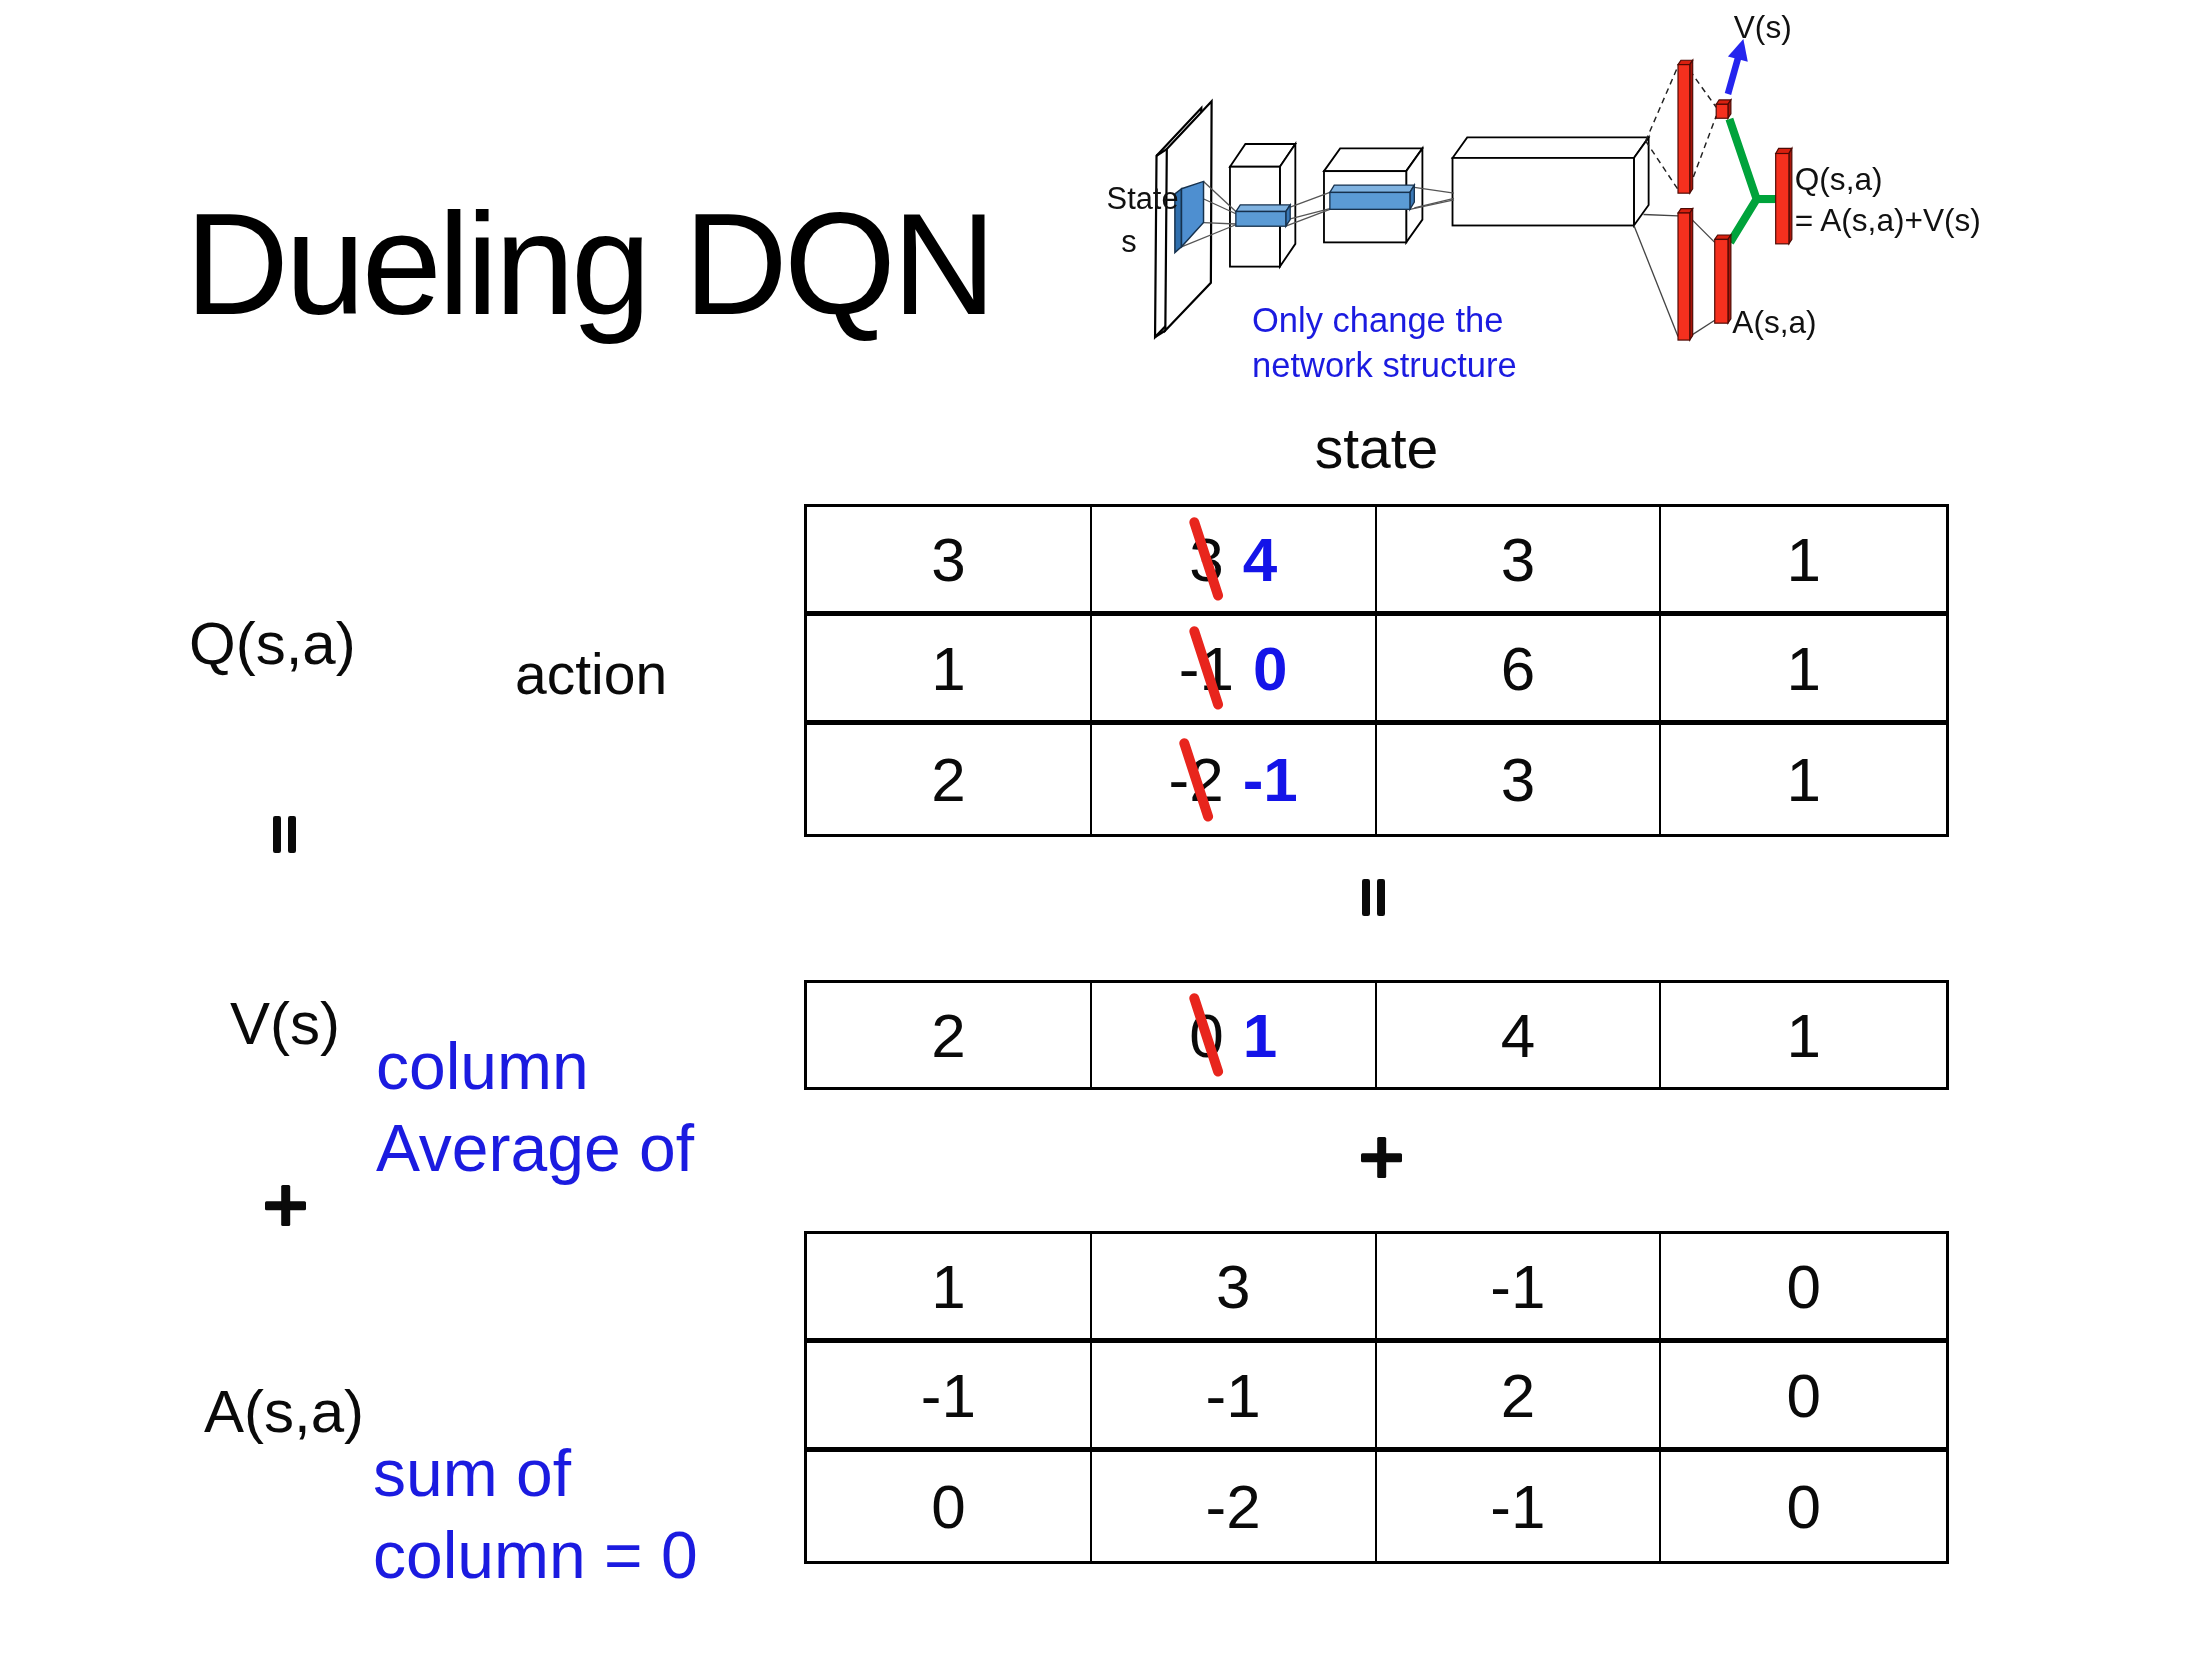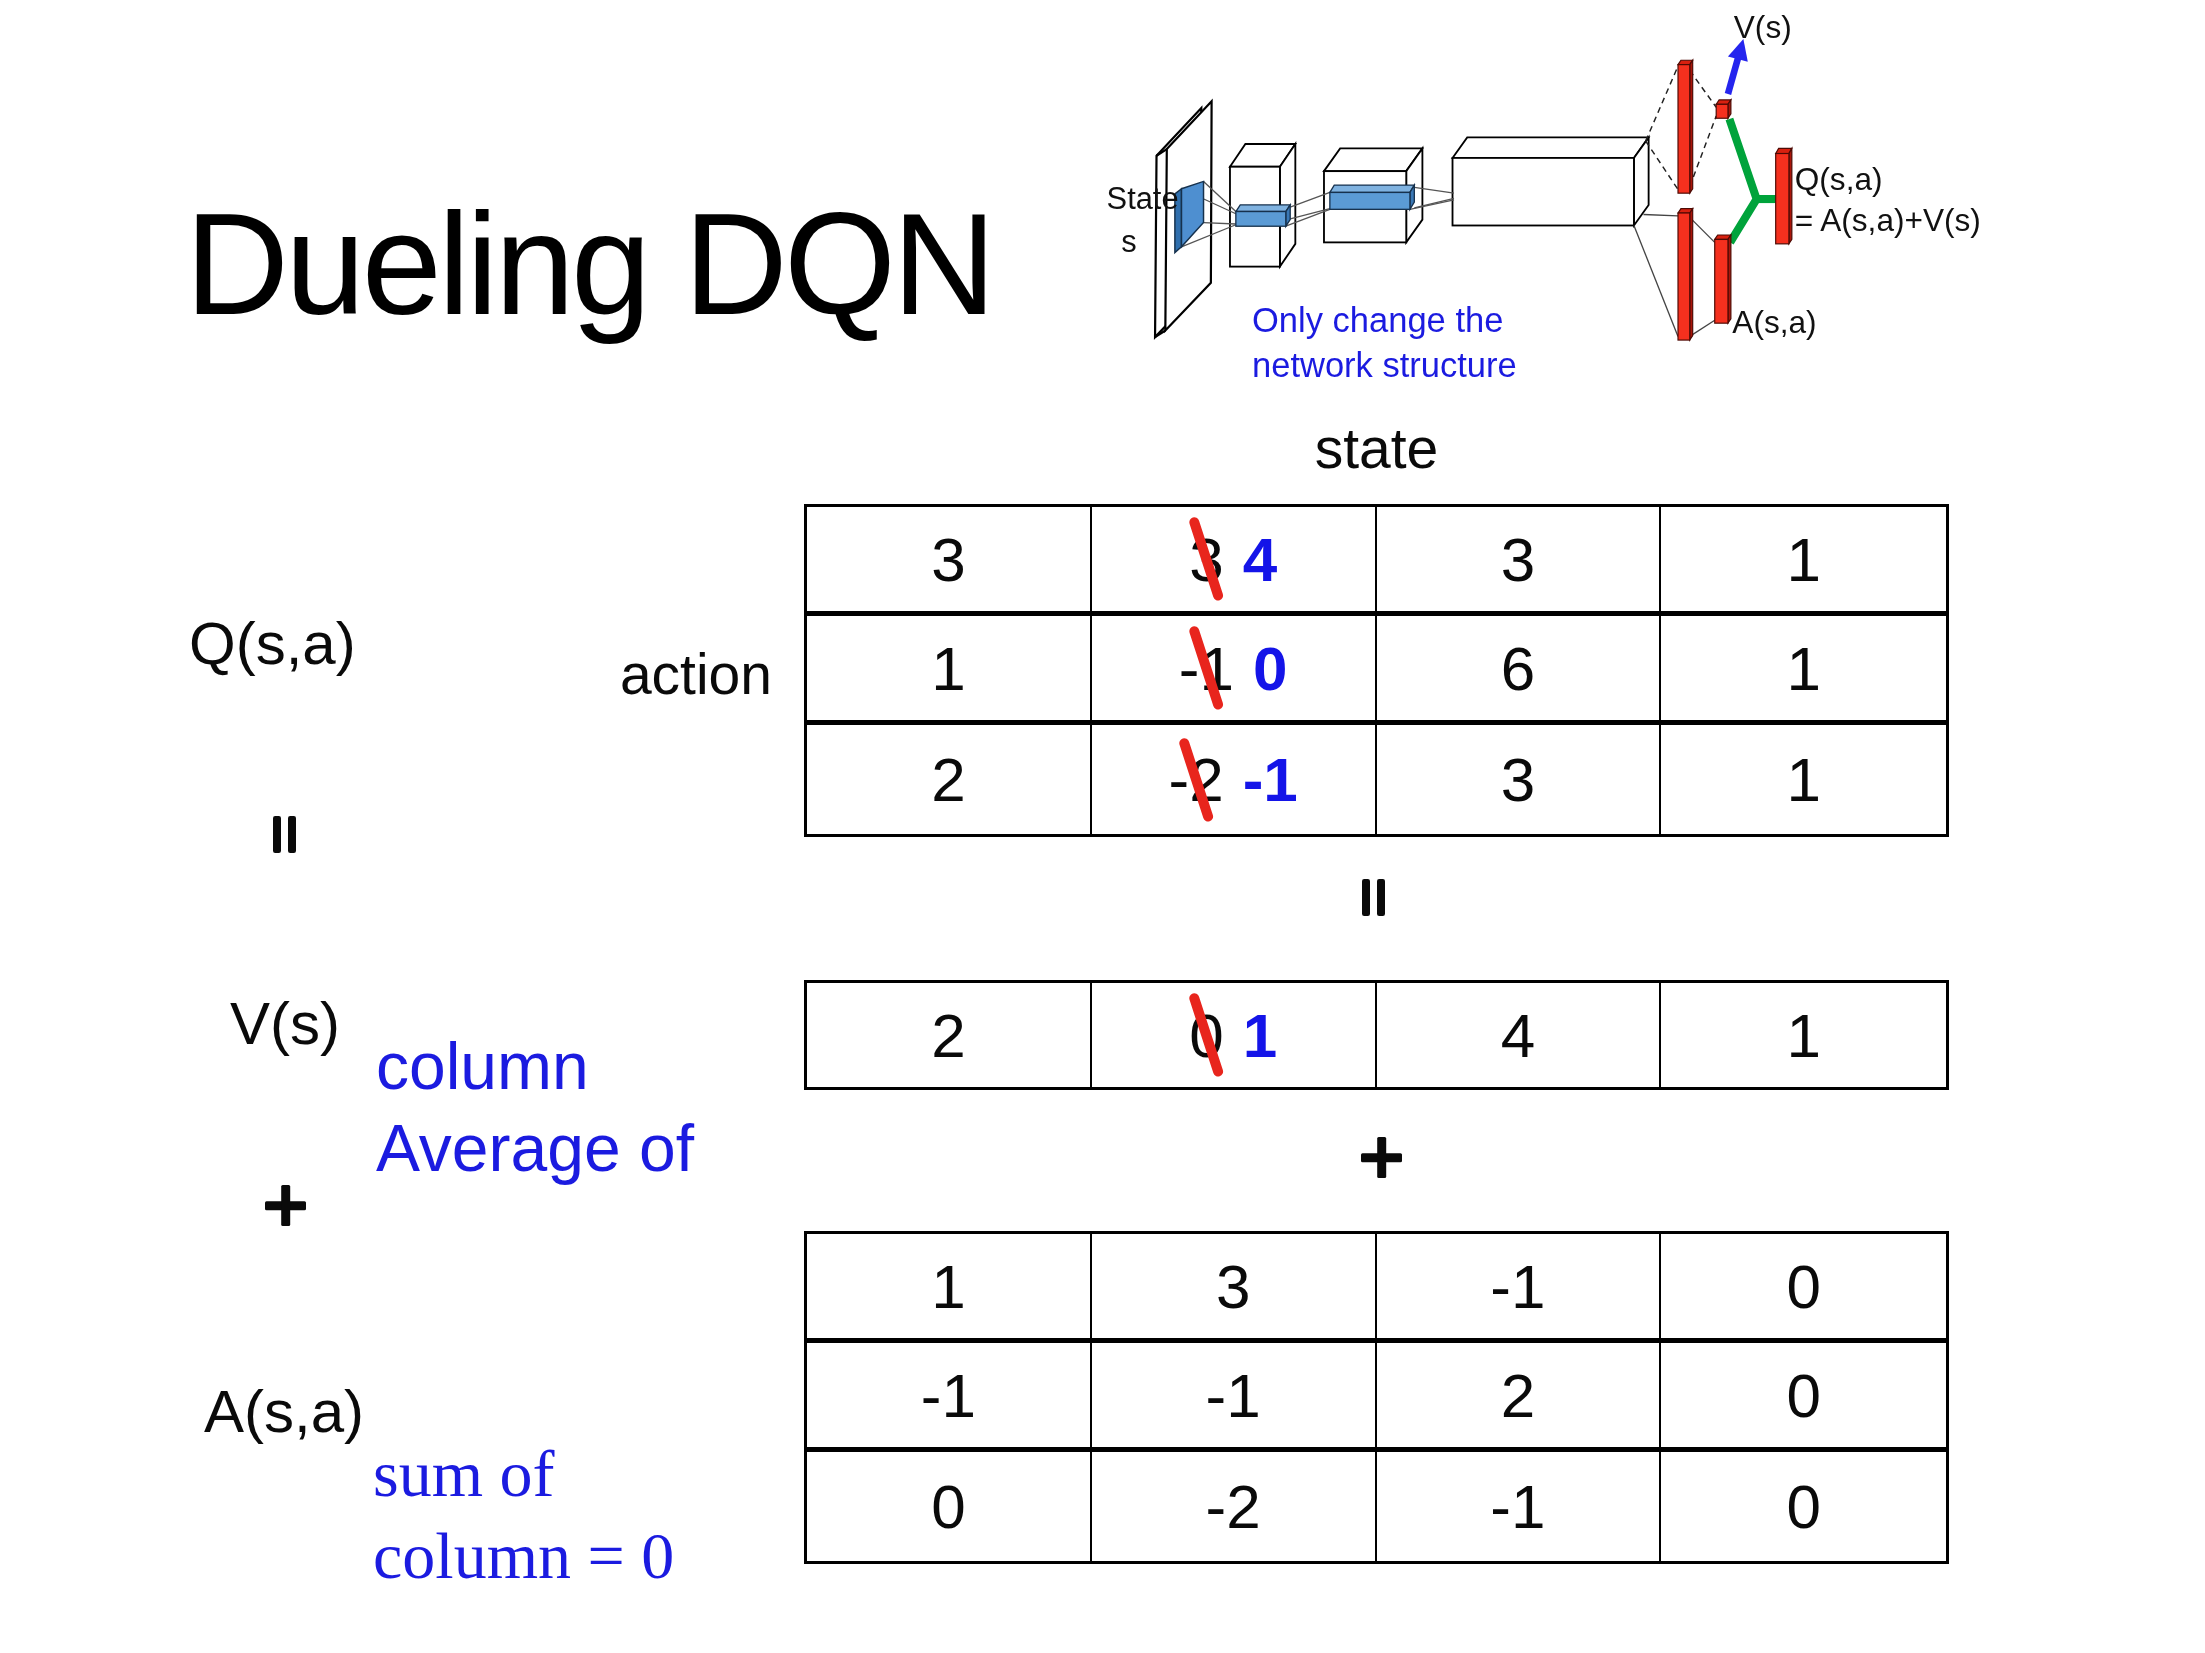--- a/index.html
+++ b/index.html
@@ -6,27 +6,27 @@
   #slide{position:relative;width:2205px;height:1654px;background:#ffffff;overflow:hidden;
          font-family:"Liberation Sans", sans-serif;color:#0a0a0a;}
 
   
   #title{position:absolute;left:185px;top:193px;font-size:144px;line-height:1;
          letter-spacing:-3.7px;color:#000;white-space:nowrap;}
 
   
   .lbl{position:absolute;white-space:nowrap;line-height:1;text-align:center;}
   #state-header{left:804px;top:420px;width:1145px;text-align:center;font-size:57px;}
-  #action-label{left:515px;top:646px;width:257px;text-align:right;font-size:57px;}
+  #action-label{left:515px;top:646px;width:257px;text-align:left;font-size:57px;}
   #q-label{left:189px;top:614px;font-size:60px;}
   #v-label{left:230px;top:994px;font-size:60px;}
   #a-label{left:204px;top:1382px;font-size:60px;}
   .bluenote{color:var(--blue,#1b1be0);font-size:66px;line-height:1.24;position:absolute;}
   #avg-note{left:376px;top:1026px;}
-  #sum-note{left:373px;top:1433px;font-family:Liberation Serif, serif;}
+  #sum-note{left:373px;top:1433px;}
 
   
   .veq{position:absolute;display:flex;gap:6.6px;}
   .veq .bar{width:8px;height:37px;background:#0a0a0a;border-radius:2.2px;}
   #eq-left{left:273px;top:816px;}
   #eq-center{left:1362px;top:879px;}
   .plus{position:absolute;width:41px;height:41px;}
   .plus .h{position:absolute;left:0;top:50%;transform:translateY(-50%);width:100%;height:9.6px;background:#0a0a0a;border-radius:1.5px;}
   .plus .v{position:absolute;top:0;left:50%;transform:translateX(-50%);width:9.6px;height:100%;background:#0a0a0a;border-radius:1.5px;}
   #plus-left{left:265px;top:1185px;}

